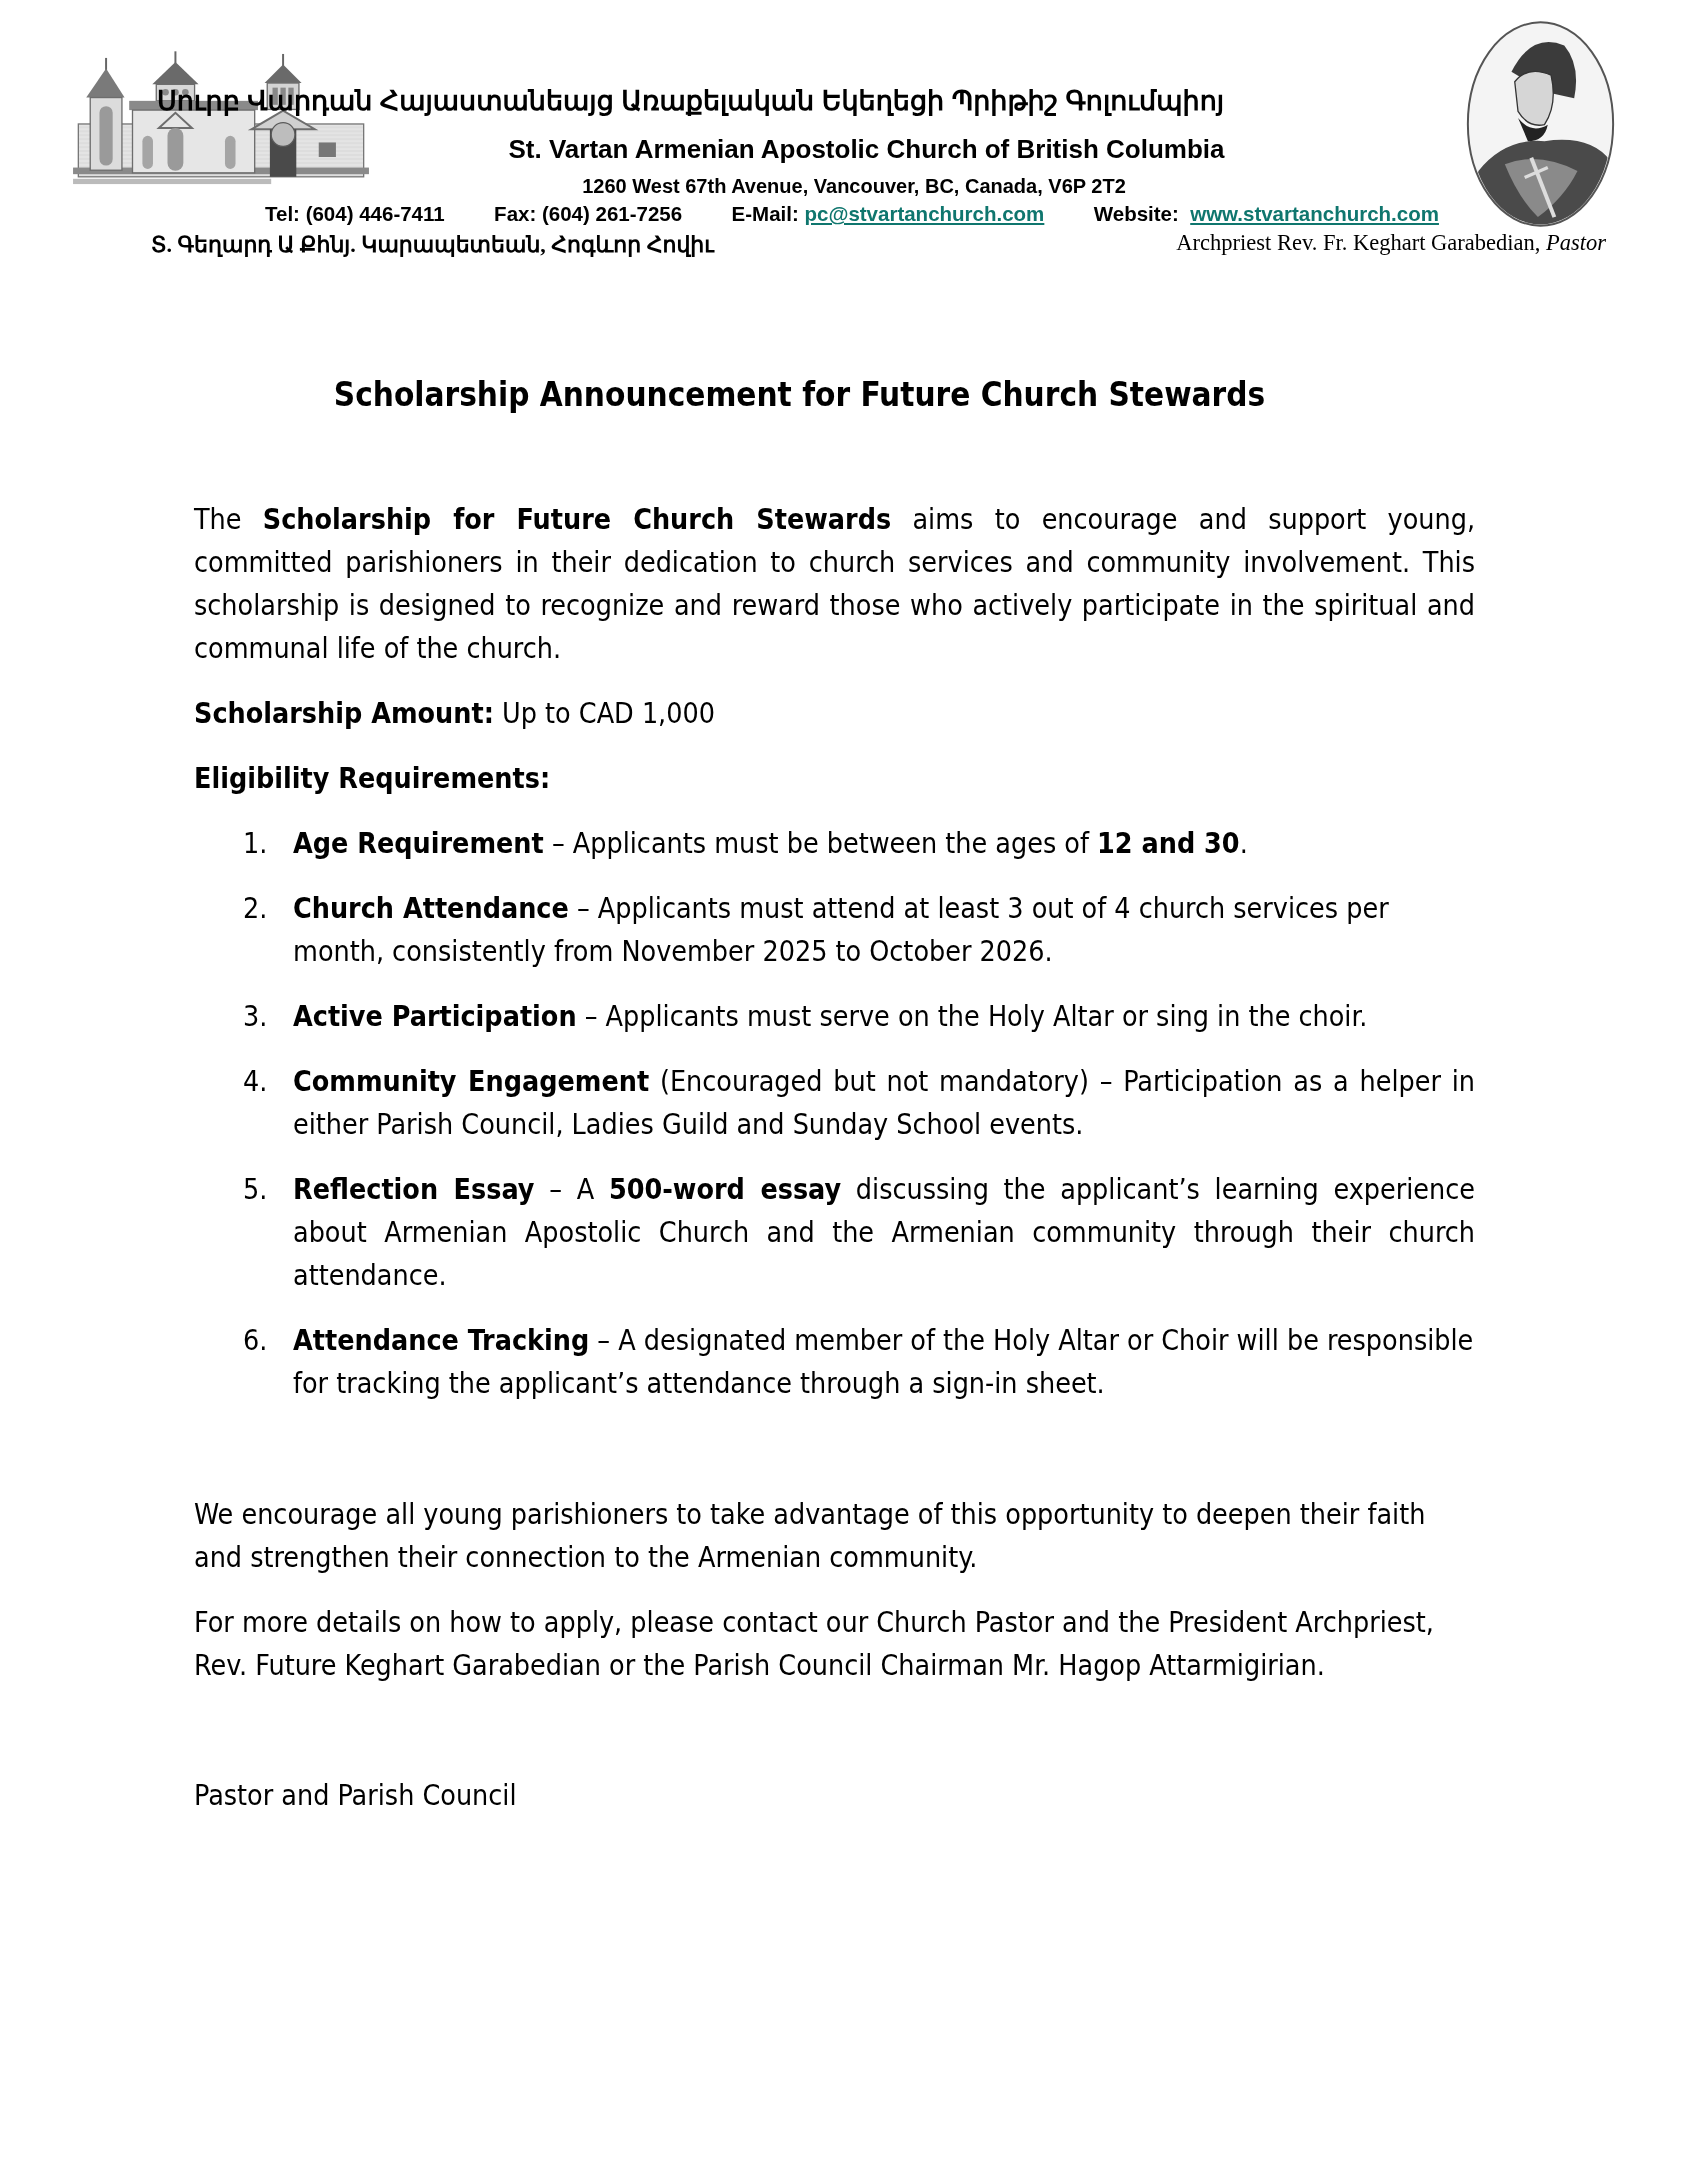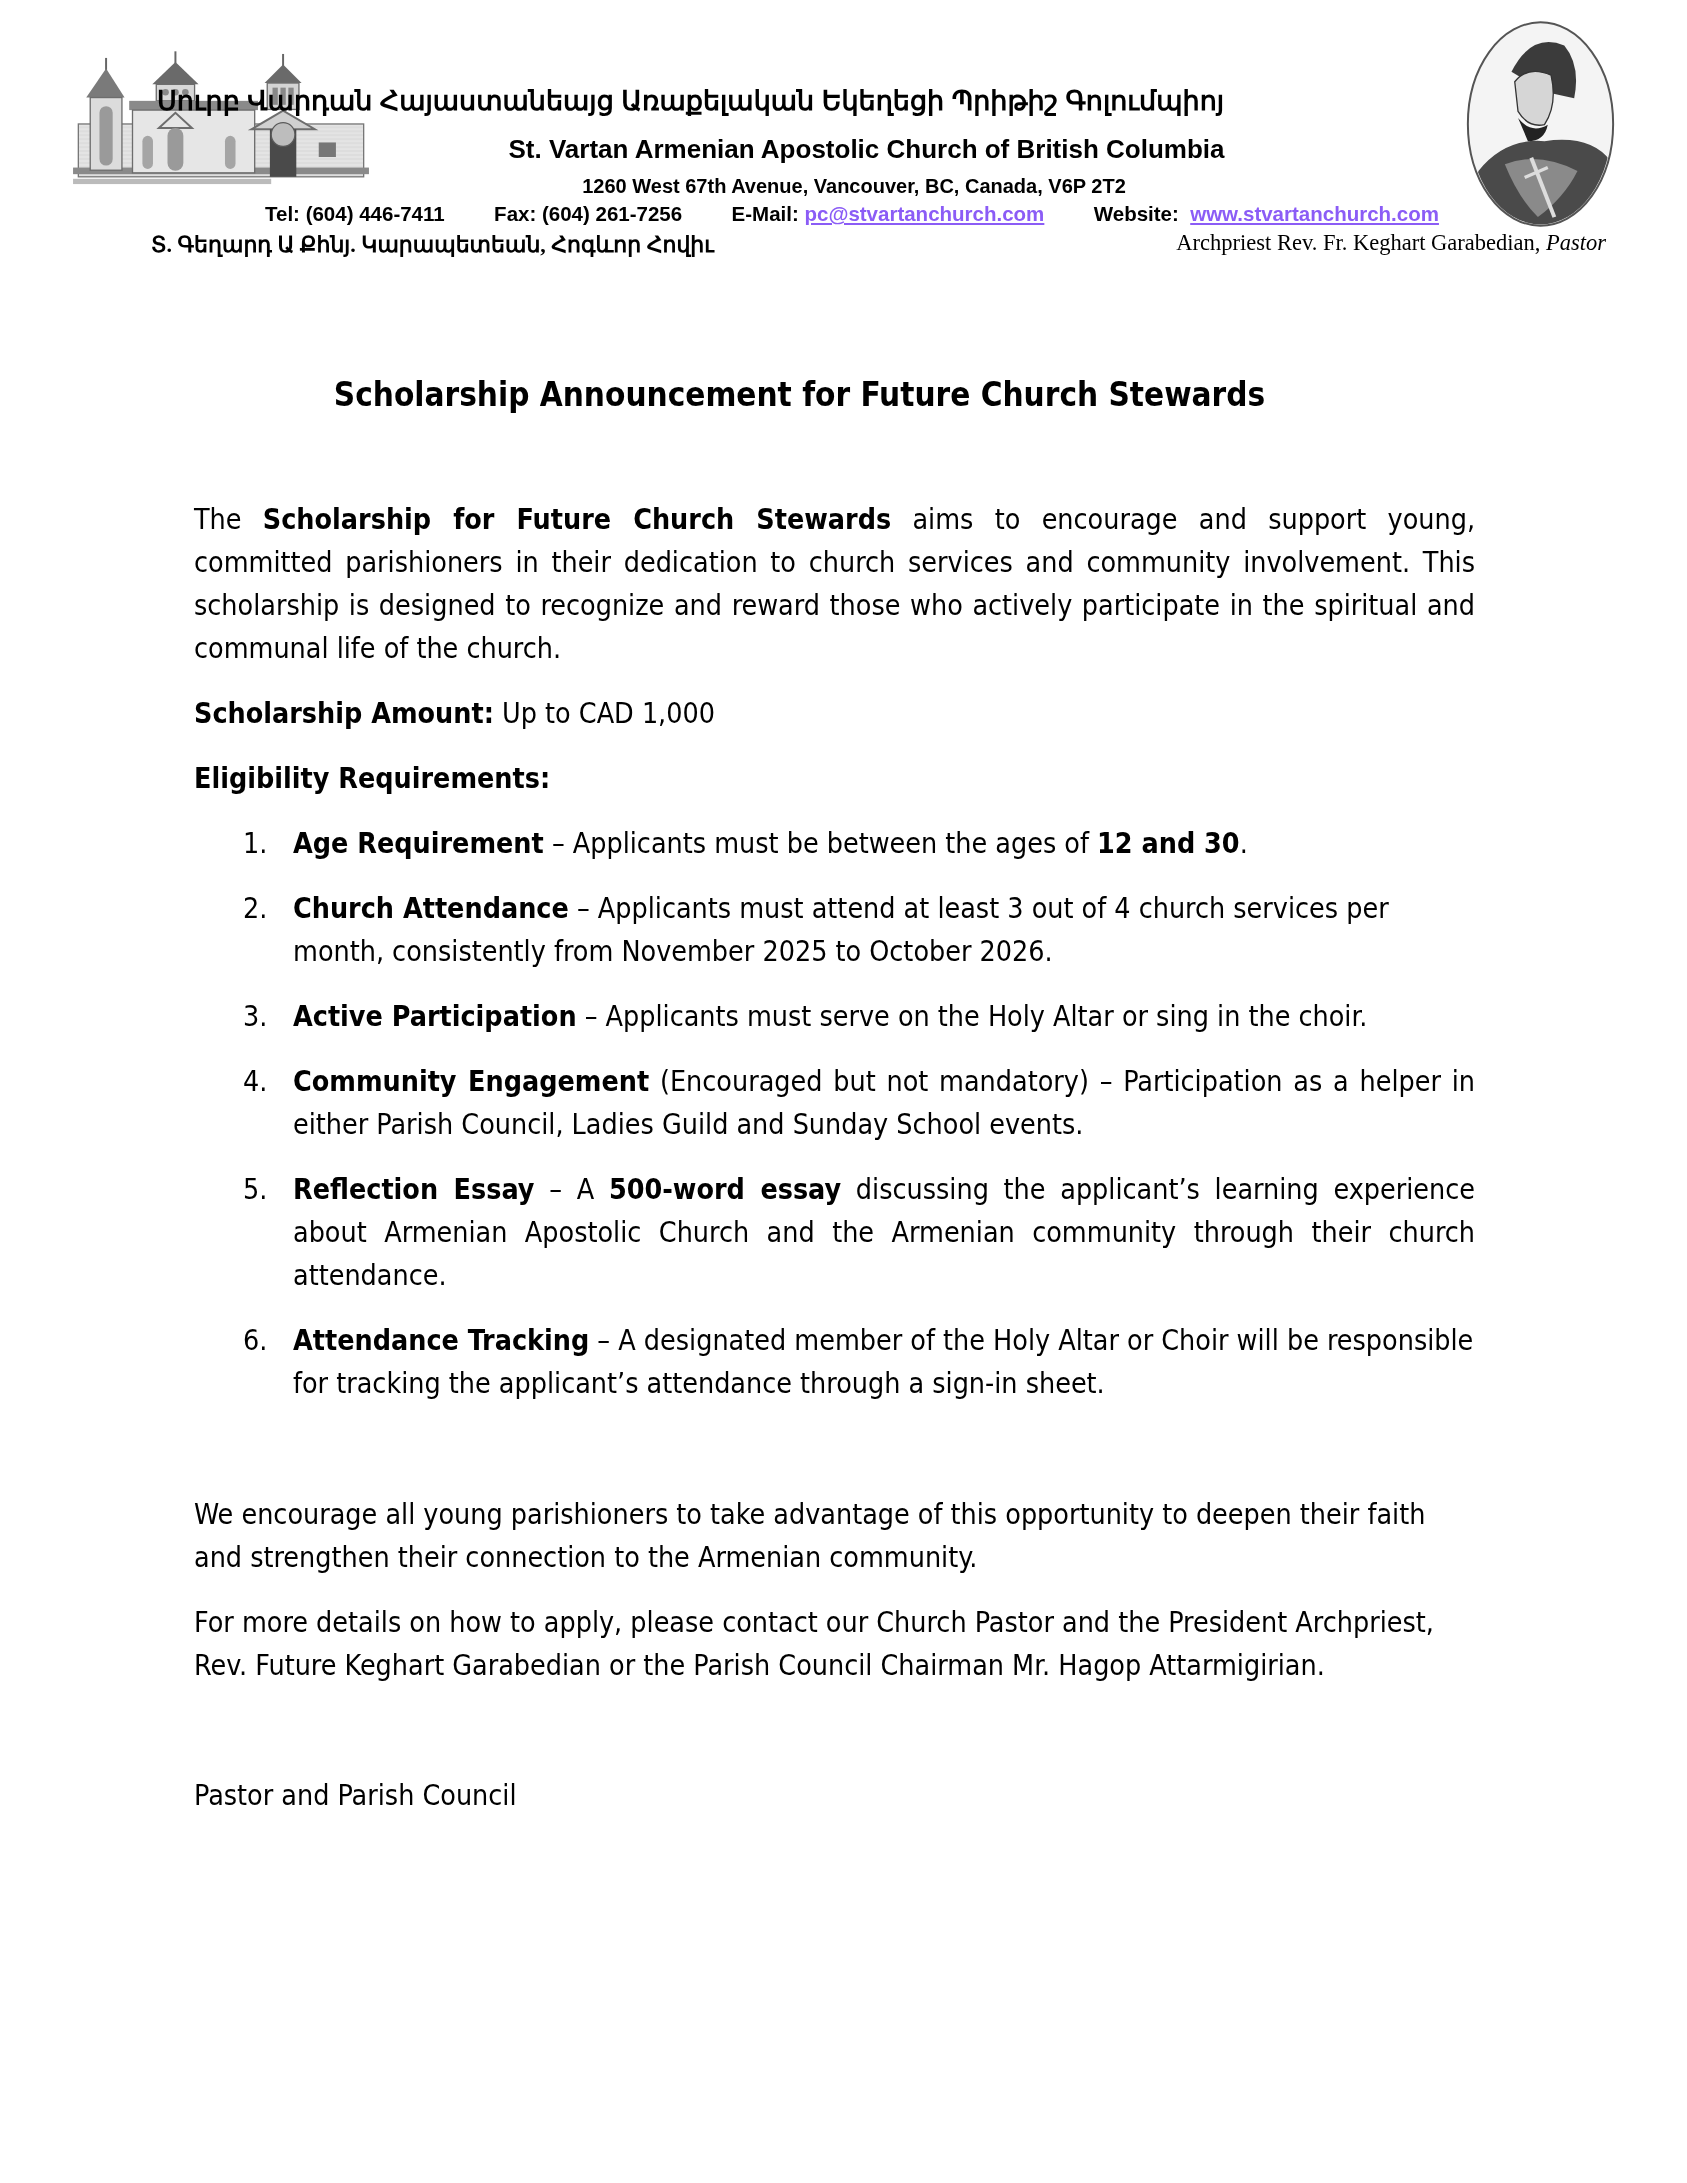--- a/index.html
+++ b/index.html
@@ -8,21 +8,21 @@
   .hdr { font-family:"Liberation Sans", sans-serif; font-weight:bold; white-space:nowrap; }
   .serif { font-family:"Liberation Serif", serif; white-space:nowrap; }
   .body-font { font-family:"DejaVu Sans Condensed","DejaVu Sans", sans-serif; }
   #logo { left:73px; top:50px; width:296px; height:142px; }
   #portrait { left:1465px; top:18.5px; width:151px; height:210px; }
   #arm-title { left:0; width:1335px; top:85px; text-align:center; font-size:27px; font-weight:bold; padding-left:46px; box-sizing:border-box; }
   #eng-title { left:0; width:1687px; top:134px; text-align:center; font-size:26px; padding-left:46px; box-sizing:border-box; }
   #address { left:0; width:1687px; top:175px; text-align:center; font-size:20px; padding-left:21px; box-sizing:border-box; }
   #contact { left:265px; top:202px; font-size:20.5px; }
   #contact .gap { display:inline-block; width:38px; }
-  #contact a { color:#8b5cf6; text-decoration:underline; font-weight:bold; }
+  #contact a { color:#0f766e; text-decoration:underline; font-weight:bold; }
   #arm-pastor { left:151px; top:232px; font-size:22px; font-weight:bold; }
   #eng-pastor { right:81px; top:230px; font-size:22.5px; }
   #eng-pastor em { font-style:italic;text-align:right; }
   #doc-title { left:0; width:1599px; top:375px; text-align:center; font-size:33px; font-weight:bold; font-family:"DejaVu Sans Condensed","DejaVu Sans", sans-serif; }
   .para { left:194px; width:1281px; font-size:28.4px; line-height:43px; text-align:left; }
   .para b { font-weight:bold; }
   .justify { text-align:justify; }
   ol.reqs { position:absolute; left:194px; top:822px; width:1281px; margin:0; padding:0; list-style:none; font-size:28.4px; line-height:43px; }
   ol.reqs li { position:relative; padding-left:99px; margin-bottom:22px; text-align:left; }
   ol.reqs li.just { text-align:justify; }

